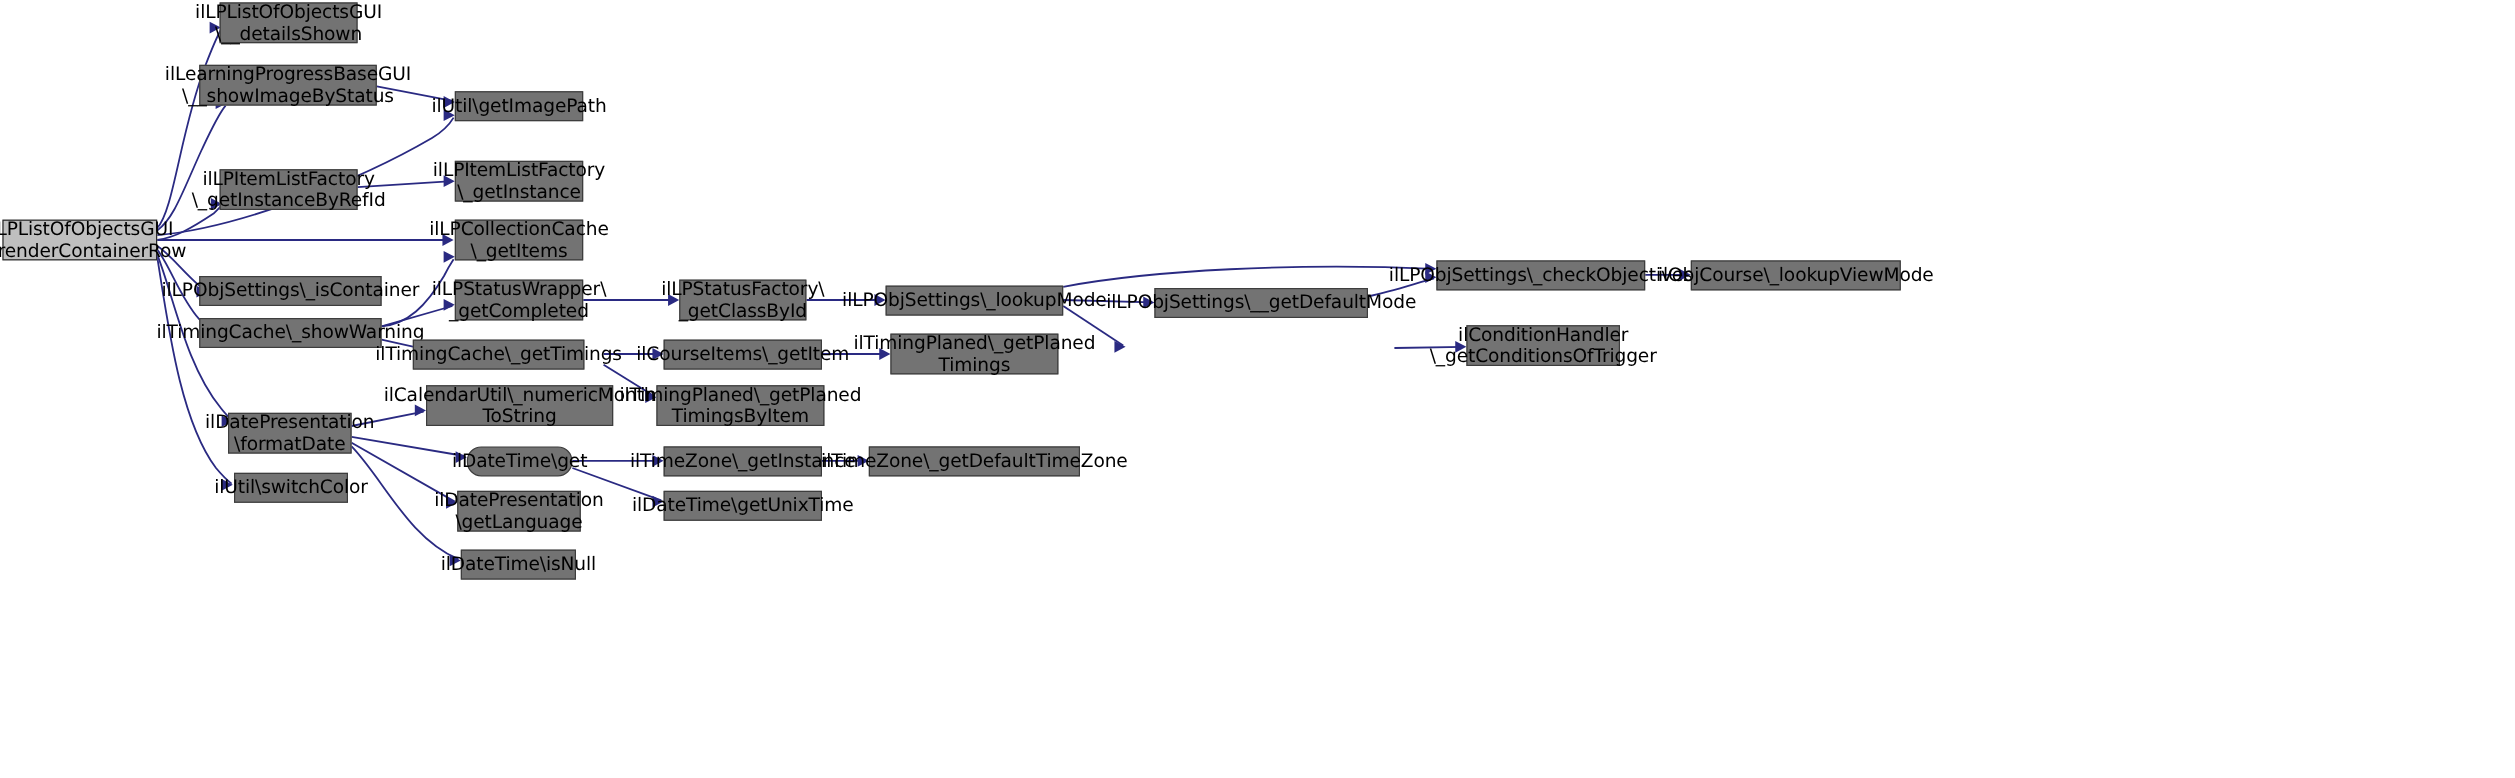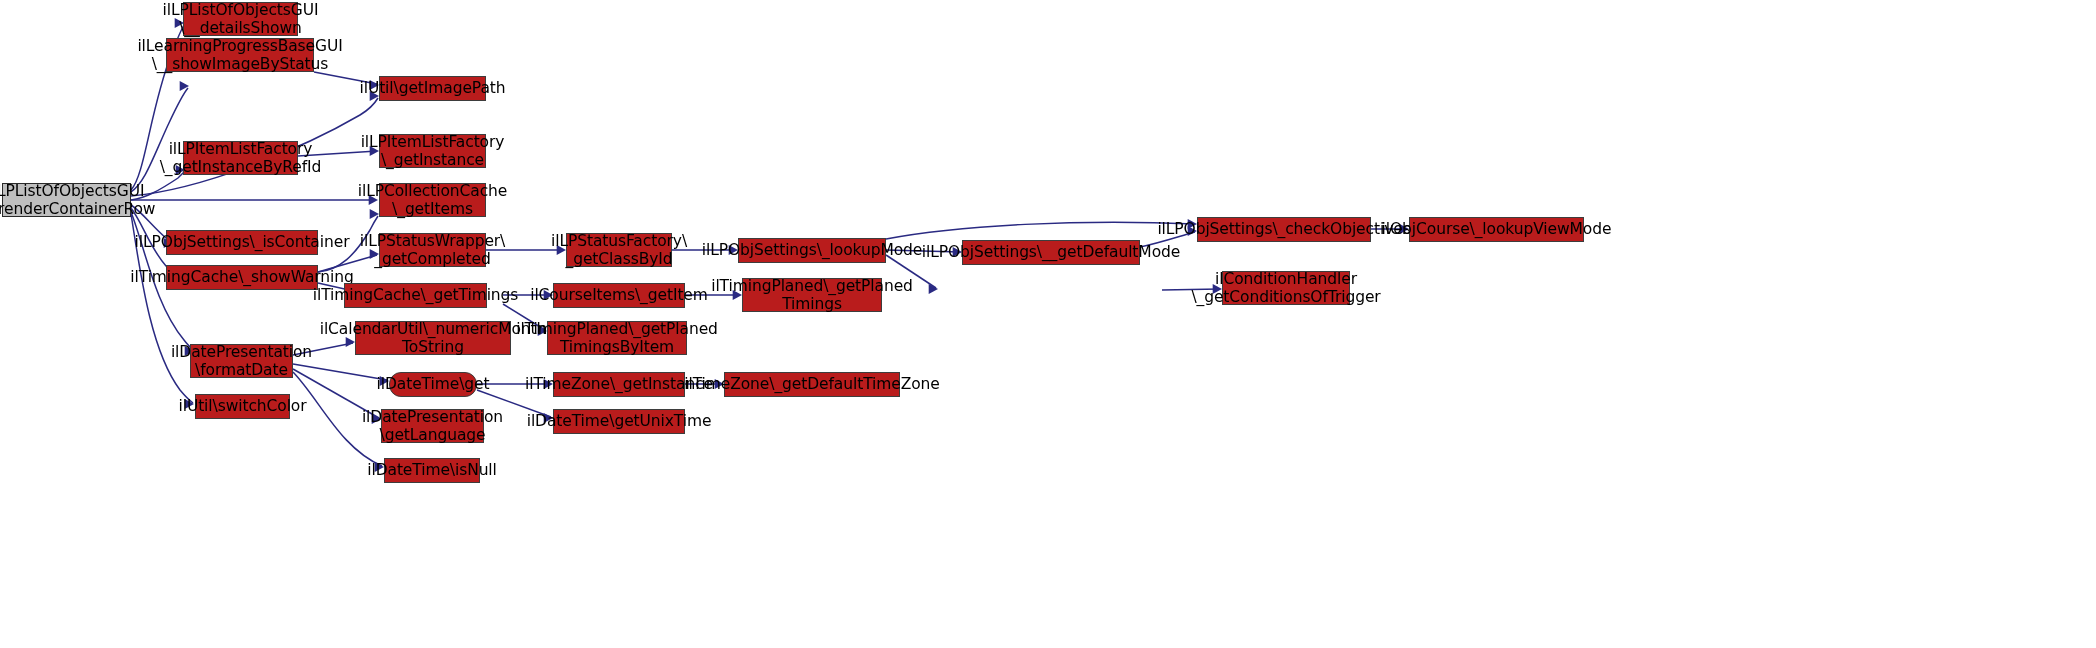--- a/index.html
+++ b/index.html
@@ -20,21 +20,21 @@
     left: 0;
     top: 0;
     width: 2096px;
     height: 648px;
     pointer-events: none;
   }
   .node {
     position: absolute;
     box-sizing: border-box;
     border: 1px solid #3d3d3d;
-    background: #b91c1c;
+    background: #737373;
     color: #000000;
     display: flex;
     align-items: center;
     justify-content: center;
     text-align: center;
     font-size: 15.5px;
     line-height: 1.18;
     letter-spacing: -0.1px;
     white-space: pre-line;
     padding: 0 4px;
@@ -116,21 +116,21 @@
       <polygon points="553,384 543.7,379.08 543.7,388.92" fill="#2a2a82"></polygon>
       <path d="M477,390 L551,417" fill="none" stroke="#2a2a82" stroke-width="1.5"></path>
       <polygon points="553,418 543.7,413.08 543.7,422.92" fill="#2a2a82"></polygon>
       <path d="M685,384 L722,384" fill="none" stroke="#2a2a82" stroke-width="1.5"></path>
       <polygon points="724,384 714.7,379.08 714.7,388.92" fill="#2a2a82"></polygon>
     </svg>
 <div class="node root" style="left: 2px; top: 183px; width: 129px; height: 34px;"><span class="node-label">ilLPListOfObjectsGUI
 \__renderContainerRow</span></div>
     <div class="node" style="left: 183px; top: 2px; width: 115px; height: 34px;"><span class="node-label">ilLPListOfObjectsGUI
 \__detailsShown</span></div>
-    <div class="node" style="left: 166px; top: 38px; width: 148px; height: 34px;"><span class="node-label">ilLearningProgressBaseGUI
+    <div class="node" style="left: 166px; top: 54px; width: 148px; height: 34px;"><span class="node-label">ilLearningProgressBaseGUI
 \__showImageByStatus</span></div>
     <div class="node" style="left: 379px; top: 76px; width: 107px; height: 25px;"><span class="node-label">ilUtil\getImagePath</span></div>
     <div class="node" style="left: 183px; top: 141px; width: 115px; height: 34px;"><span class="node-label">ilLPItemListFactory
 \_getInstanceByRefId</span></div>
     <div class="node" style="left: 379px; top: 134px; width: 107px; height: 34px;"><span class="node-label">ilLPItemListFactory
 \_getInstance</span></div>
     <div class="node" style="left: 379px; top: 183px; width: 107px; height: 34px;"><span class="node-label">ilLPCollectionCache
 \_getItems</span></div>
     <div class="node" style="left: 166px; top: 230px; width: 152px; height: 25px;"><span class="node-label">ilLPObjSettings\_isContainer</span></div>
     <div class="node" style="left: 379px; top: 233px; width: 107px; height: 34px;"><span class="node-label">ilLPStatusWrapper\

